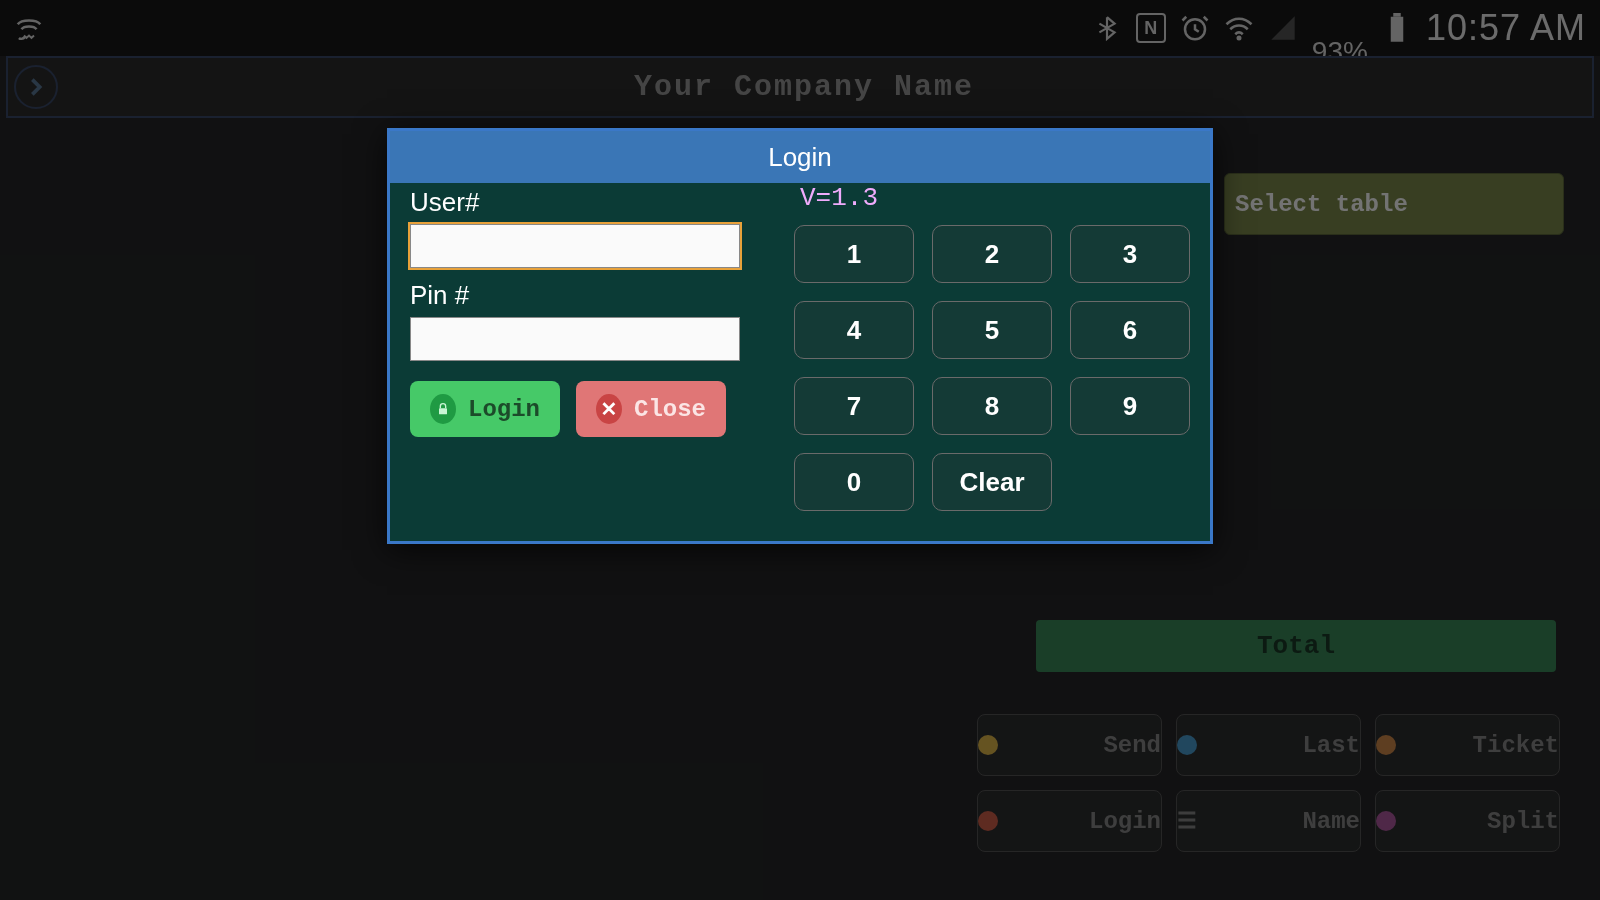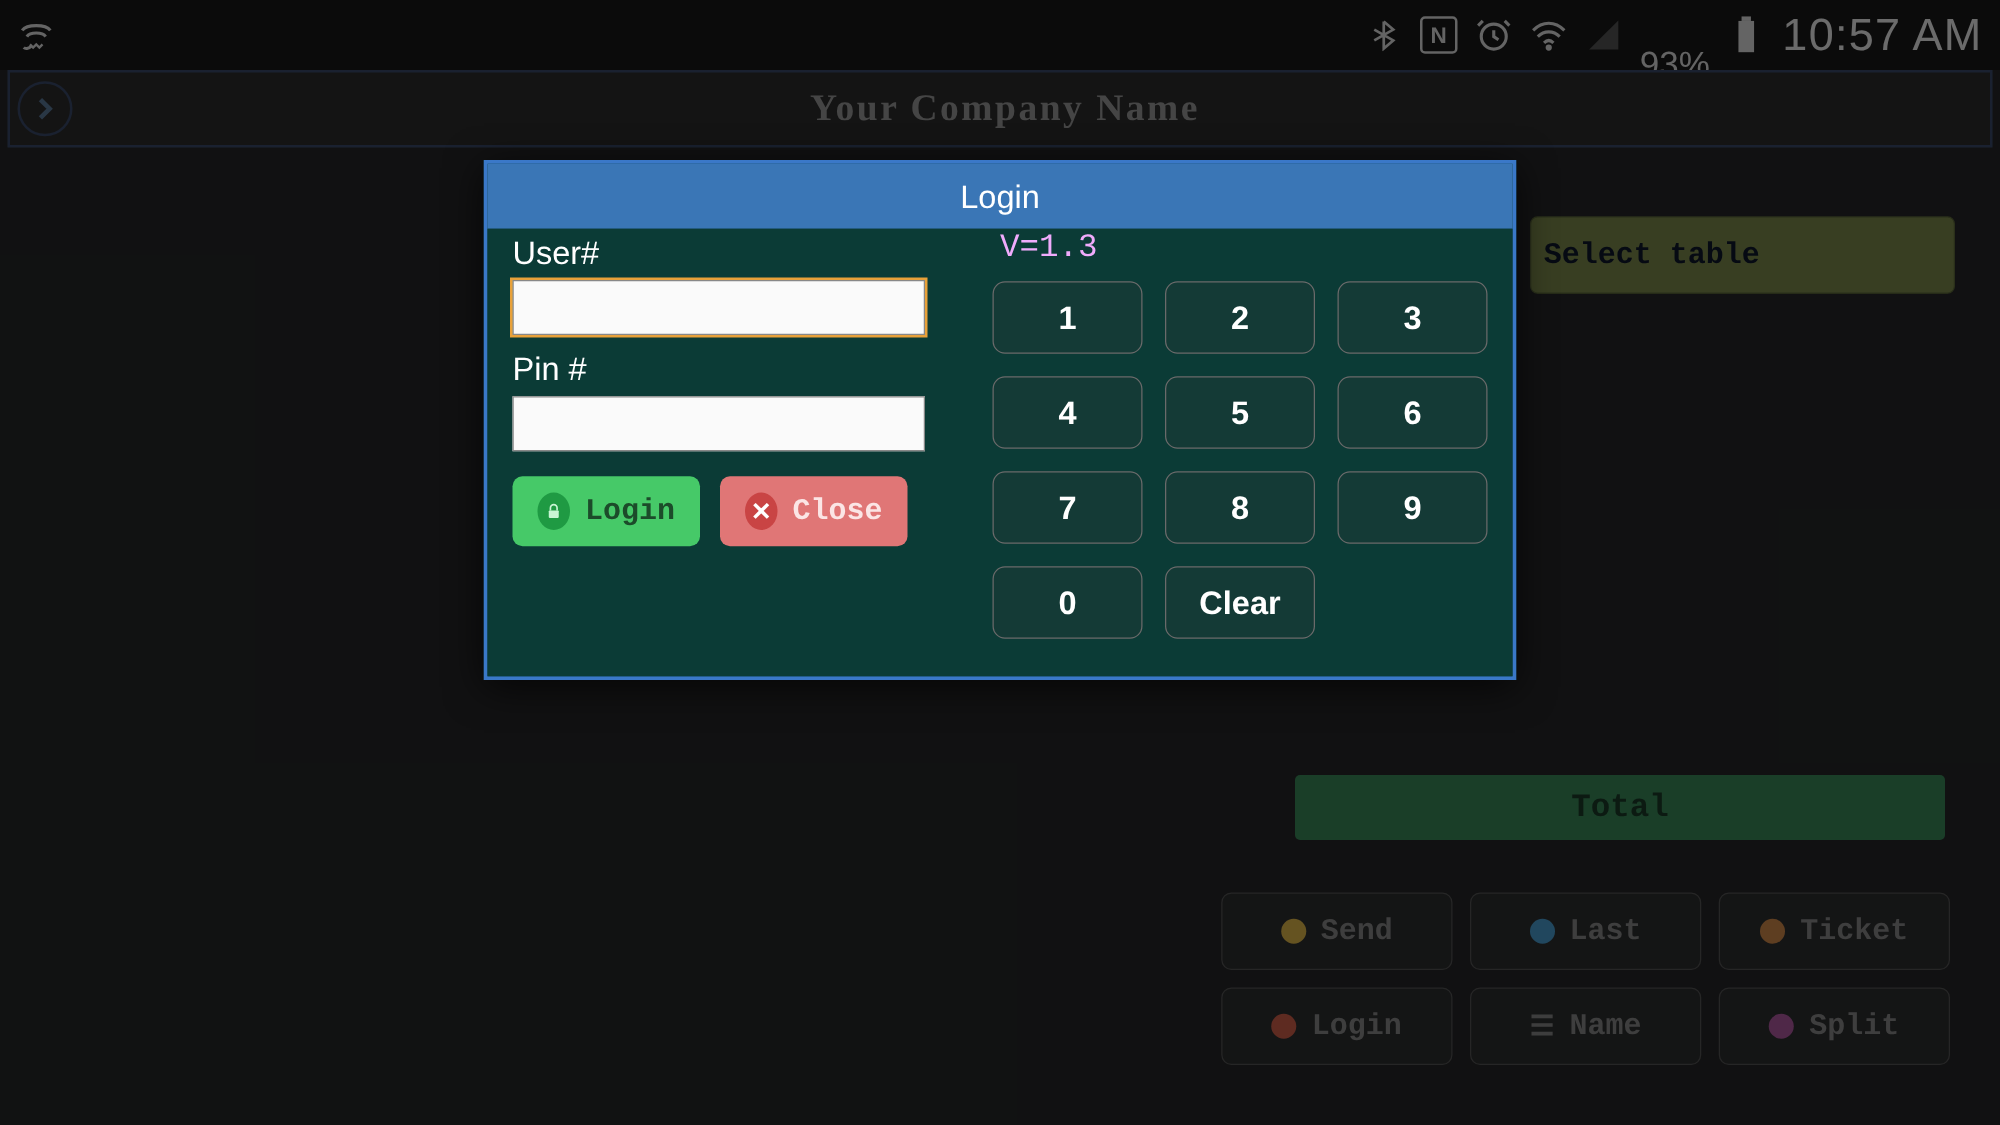--- a/index.html
+++ b/index.html
@@ -45,21 +45,21 @@
     margin-left: 6px;
     color:#5c7a9a;
     font-weight:bold;
   }
   .app-title {
     position:absolute; left:0; right:16px;
     text-align:center;
     font-size: 30px;
     color: #9a9a9a;
     letter-spacing: 2px;
-    font-family: Liberation Serif, serif;
+    font-family: Liberation Mono, monospace;
     font-weight: bold;
     padding-left: 24px;
   }
 
   
   .bg-overlay {
     position:absolute; inset:0; background:rgba(0,0,0,0.55);
     pointer-events:none;
   }
   .bg-area {
@@ -67,21 +67,21 @@
   }
   .select-table {
     position:absolute;
     top: 55px; right: 36px;
     width: 340px; height: 62px;
     background: #7c8a4d;
     border: 1px solid #5d693a;
     border-radius: 6px;
     display:flex; align-items:center;
     padding-left: 10px;
-    color:#0f172a;
+    color:#ffffff;
     font-size:24px;
     font-family:"Courier New",monospace;
     font-weight:bold;
   }
   .total-bar {
     position:absolute;
     right:44px; bottom:228px;
     width:520px; height:52px;
     background:#3b8a5a;
     border-radius:4px;
@@ -96,21 +96,21 @@
     right:40px; bottom:48px;
     display:grid;
     grid-template-columns: repeat(3, 185px);
     grid-template-rows: repeat(2, 62px);
     gap: 14px;
   }
   .fn-btn {
     background:#2e2f30;
     border:1px solid #555;
     border-radius:8px;
-    display:flex; align-items:center; justify-content:center;
+    display:flex; align-items:center; justify-content:space-between;
     gap:12px;
     color:#8a8a8a;
     font-size:24px;
     font-family:"Courier New",monospace;
     font-weight:bold;
   }
   .fn-btn .dot { width:20px; height:20px; border-radius:50%; }
 
   
   .modal {

